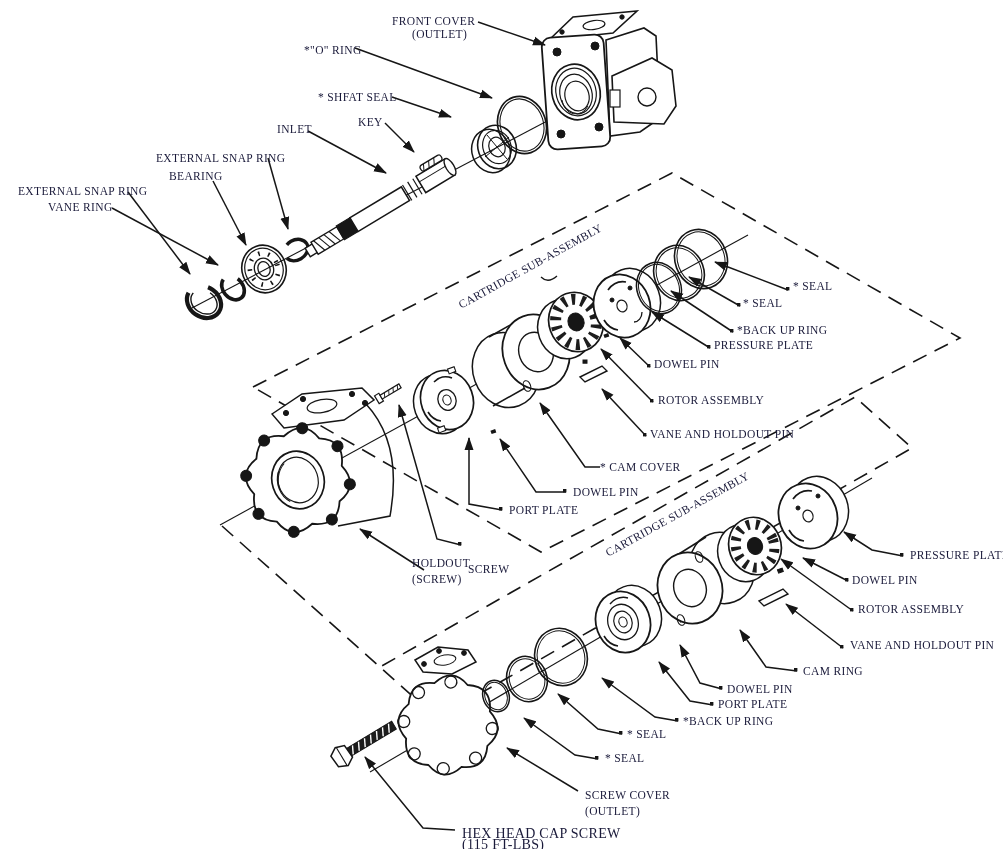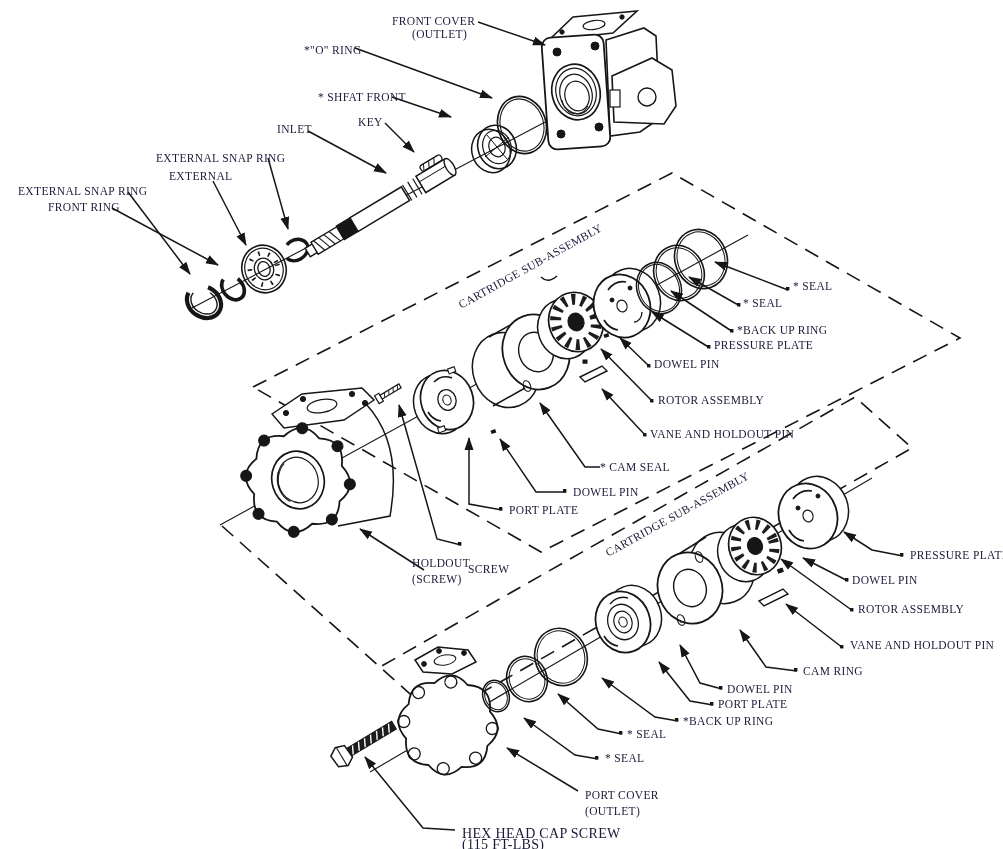--- a/index.html
+++ b/index.html
@@ -354,49 +354,49 @@
     <rect x="619" y="731" width="3.4" height="3.4"></rect>
         <rect x="595" y="756" width="3.4" height="3.4"></rect>
   </g>
 
   <path d="M541,277 Q548,284 557,276" stroke="#161616" stroke-width="1.3" fill="none"></path>
 </svg>
 
   <div class="label" style="left:392px;top:16px">FRONT COVER</div>
   <div class="label" style="left:412px;top:29px">(OUTLET)</div>
   <div class="label" style="left:304px;top:45px">*"O" RING</div>
-  <div class="label" style="left:318px;top:92px">* SHFAT FRONT</div>
+  <div class="label" style="left:318px;top:92px">* SHFAT SEAL</div>
   <div class="label" style="left:358px;top:117px">KEY</div>
   <div class="label" style="left:277px;top:124px">INLET</div>
   <div class="label" style="left:156px;top:153px">EXTERNAL SNAP RING</div>
-  <div class="label" style="left:169px;top:171px">EXTERNAL</div>
+  <div class="label" style="left:169px;top:171px">BEARING</div>
   <div class="label" style="left:18px;top:186px">EXTERNAL SNAP RING</div>
-  <div class="label" style="left:48px;top:202px">FRONT RING</div>
+  <div class="label" style="left:48px;top:202px">VANE RING</div>
   <div class="label rot" style="left:457px;top:301px">CARTRIDGE SUB-ASSEMBLY</div>
   <div class="label" style="left:793px;top:281px">* SEAL</div>
   <div class="label" style="left:743px;top:298px">* SEAL</div>
   <div class="label" style="left:737px;top:325px">*BACK UP RING</div>
   <div class="label" style="left:714px;top:340px">PRESSURE PLATE</div>
   <div class="label" style="left:654px;top:359px">DOWEL PIN</div>
   <div class="label" style="left:658px;top:395px">ROTOR ASSEMBLY</div>
   <div class="label" style="left:650px;top:429px">VANE AND HOLDOUT PIN</div>
-  <div class="label" style="left:600px;top:462px">* CAM SEAL</div>
+  <div class="label" style="left:600px;top:462px">* CAM COVER</div>
   <div class="label" style="left:573px;top:487px">DOWEL PIN</div>
   <div class="label" style="left:509px;top:505px">PORT PLATE</div>
   <div class="label" style="left:468px;top:564px">SCREW</div>
   <div class="label" style="left:412px;top:558px">HOLDOUT</div>
   <div class="label" style="left:412px;top:574px">(SCREW)</div>
   <div class="label rot" style="left:604px;top:549px">CARTRIDGE SUB-ASSEMBLY</div>
   <div class="label" style="left:910px;top:550px">PRESSURE PLATE</div>
   <div class="label" style="left:852px;top:575px">DOWEL PIN</div>
   <div class="label" style="left:858px;top:604px">ROTOR ASSEMBLY</div>
   <div class="label" style="left:850px;top:640px">VANE AND HOLDOUT PIN</div>
   <div class="label" style="left:803px;top:666px">CAM RING</div>
   <div class="label" style="left:727px;top:684px">DOWEL PIN</div>
   <div class="label" style="left:718px;top:699px">PORT PLATE</div>
   <div class="label" style="left:683px;top:716px">*BACK UP RING</div>
   <div class="label" style="left:627px;top:729px">* SEAL</div>
   <div class="label" style="left:605px;top:753px">* SEAL</div>
-  <div class="label" style="left:585px;top:790px">PORT COVER</div>
+  <div class="label" style="left:585px;top:790px">SCREW COVER</div>
   <div class="label" style="left:585px;top:806px">(OUTLET)</div>
   <div class="label sm" style="left:462px;top:827px">HEX  HEAD  CAP  SCREW</div>
   <div class="label sm" style="left:462px;top:838px">(115  FT-LBS)</div>
 </div>
 
 </body></html>

